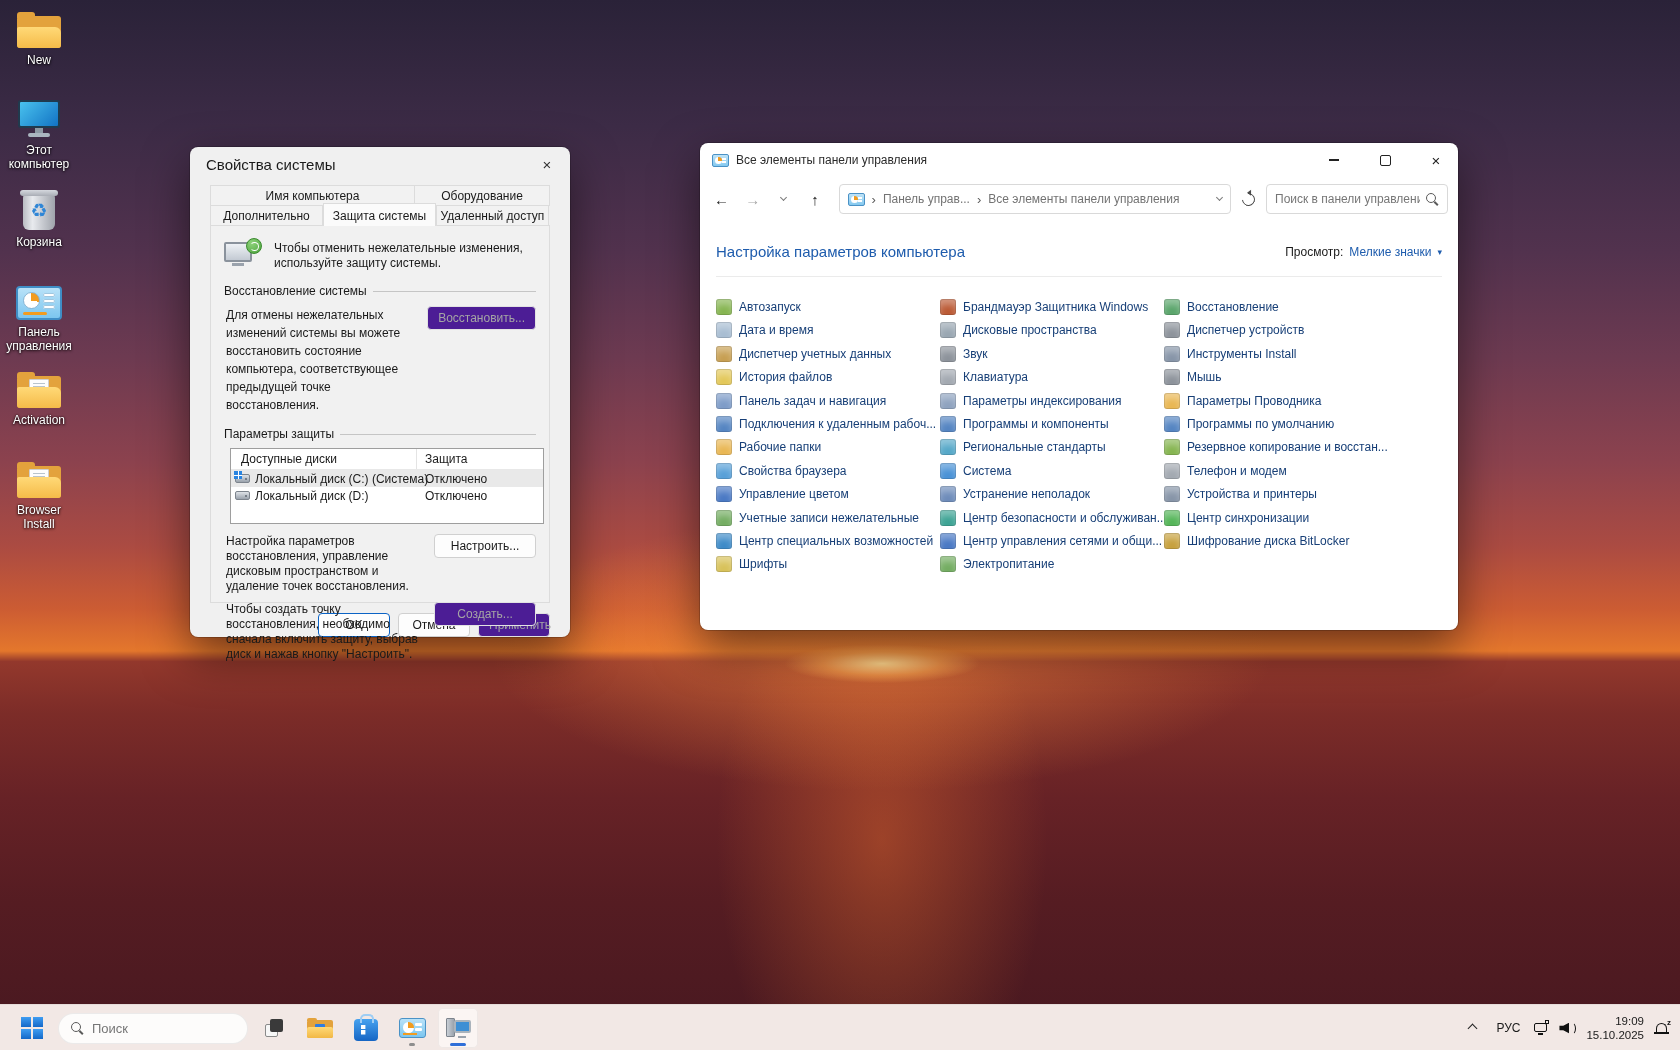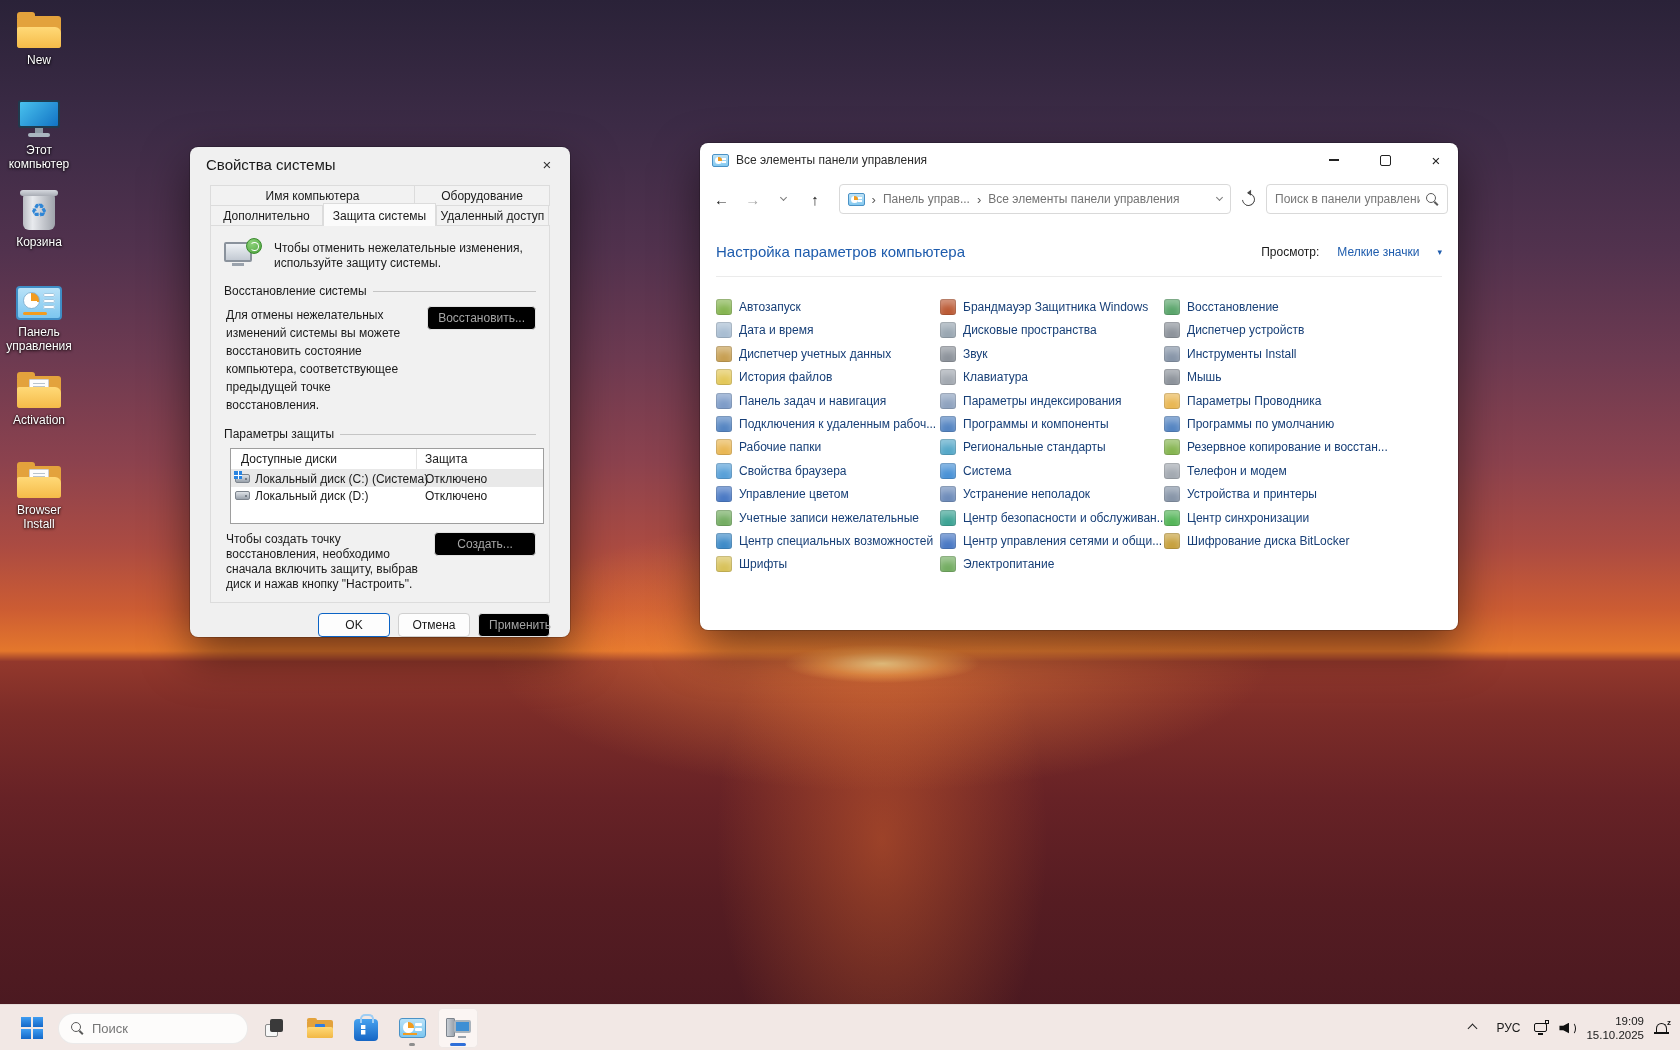--- a/index.html
+++ b/index.html
@@ -61,21 +61,21 @@
   .ic-shield-pc .mon { position:absolute; left:0; top:4px; width:28px; height:20px; background:linear-gradient(180deg,#eef1f5,#c3cad3); border:2px solid #8a929c; border-radius:2px; }
   .ic-shield-pc .stand { position:absolute; left:8px; top:25px; width:12px; height:3px; background:#9aa2ac; }
   .ic-shield-pc .badge { position:absolute; right:0; top:0; width:16px; height:16px; border-radius:50%; background:radial-gradient(circle at 35% 30%,#8fd37c,#4aa23a); border:1px solid #3a8a2e; }
   .ic-shield-pc .badge::before { content:""; position:absolute; left:3px; top:3px; width:7px; height:7px; border:1.6px solid #fff; border-radius:50%; border-left-color:transparent; }
   .intro-text { line-height:15px; padding-top:3px; }
   .grp { display:flex; align-items:center; gap:6px; margin-top:13px; }
   .grp .ln { flex:1; border-top:1px solid #c5c5c5; margin-top:1px; }
   .row2col { display:flex; margin-top:8px; padding-left:2px; }
   .row2col .txt { width:212px; line-height:18px; }
   .btn { background:#fdfdfd; border:1px solid #d0d0d0; border-radius:4px; font-size:12px; color:#1a1a1a; padding:0 10px; height:24px; font-family:inherit; }
-  .btn.disabled { color:#a5a5a5; background:#000000; border-color:#e2e2e2; }
+  .btn.disabled { color:#a5a5a5; background:#4c1d95; border-color:#e2e2e2; }
   .row2col .btn { margin-left:auto; width:112px; }
   .prot-table { margin:7px 2px 0 6px; width:314px; background:#fff; border:1px solid #9e9e9e; }
   .pt-head { display:flex; border-bottom:1px solid #e8e8e8; }
   .pt-head .c1 { width:186px; padding:3px 4px 3px 10px; border-right:1px solid #e4e4e4; }
   .pt-head .c2 { flex:1; padding:3px 8px; }
   .pt-row { display:flex; align-items:center; height:17px; }
   .pt-row.sel { background:#e9e9e9; }
   .pt-row .c1 { width:186px; padding-left:4px; display:flex; align-items:center; gap:5px; white-space:nowrap; }
   .pt-row .c2 { flex:1; padding-left:8px; }
   .pt-pad { height:19px; }
@@ -118,21 +118,21 @@
   .refresh .ring::after { content:""; position:absolute; left:-3px; top:-2px; border:3px solid transparent; border-right:4px solid #4a4a4a; transform:rotate(-40deg); }
   .searchbox { display:flex; align-items:center; height:30px; width:182px; border:1px solid #d9d9d9; border-radius:4px; margin-left:auto; padding:0 8px; gap:6px; }
   .searchbox input { border:none; outline:none; flex:1; font-size:12px; font-family:inherit; color:#1a1a1a; min-width:0; background:transparent; }
   .searchbox input::placeholder, .tb-search input::placeholder { color:#767676; opacity:1; }
   .mag { position:relative; width:13px; height:13px; flex:0 0 13px; }
   .mag::before { content:""; position:absolute; left:0; top:0; width:8px; height:8px; border:1.6px solid #5a5a5a; border-radius:50%; }
   .mag::after { content:""; position:absolute; left:8.5px; top:8.5px; width:5px; height:1.6px; background:#5a5a5a; transform:rotate(45deg); transform-origin:0 0; }
   .cp-body { padding:14px 16px 0; }
   .cp-headrow { display:flex; align-items:center; padding:8px 0 2px; }
   .cp-heading { font-size:15px; color:#1e5cad; font-weight:400; }
-  .cp-view { margin-left:auto; display:flex; align-items:center; gap:18px; }
+  .cp-view { margin-left:auto; display:flex; align-items:center; gap:6px; }
   .cp-view .vlabel { color:#1a1a1a; }
   .cp-view .vvalue { color:#1e5cad; }
   .cp-view .tri { color:#1e5cad; font-size:9px; }
   .cp-divider { border-top:1px solid #ebebeb; margin-top:14px; }
   .cp-grid { display:flex; margin-top:22px; }
   .cp-col { width:224px; }
   .cp-col.c3 { width:278px; }
   .cp-item { display:flex; align-items:center; gap:7px; height:16px; margin-bottom:7.4px; cursor:default;text-align:center; }
   .cp-ico { width:16px; height:16px; border-radius:3px; flex:0 0 16px; box-shadow:inset 0 0 0 1px rgba(0,0,0,.12), inset 0 6px 6px rgba(255,255,255,.35); }
   .cp-label { color:#173f77; white-space:nowrap; }
@@ -290,20 +290,24 @@
         </div>
         <div class="pt-row">
           <span class="c1">
               <span class="drive"></span>
               <span>Локальный диск (D:)</span>
             </span>
           <span class="c2">Отключено</span>
         </div>
         <div class="pt-pad"></div>
       </div>
+      <div class="cfgrow">
+        <div class="txt">Настройка параметров восстановления, управление дисковым пространством и удаление точек восстановления.</div>
+        <button class="btn">Настроить...</button>
+      </div>
       <div class="cfgrow" style="margin-top:8px">
         <div class="txt">Чтобы создать точку восстановления, необходимо сначала включить защиту, выбрав диск и нажав кнопку "Настроить".</div>
         <button class="btn disabled">Создать...</button>
       </div>
     </div>
     <div class="dlg-footer">
       <button class="btn default">OK</button>
       <button class="btn">Отмена</button>
       <button class="btn disabled">Применить</button>
     </div>

